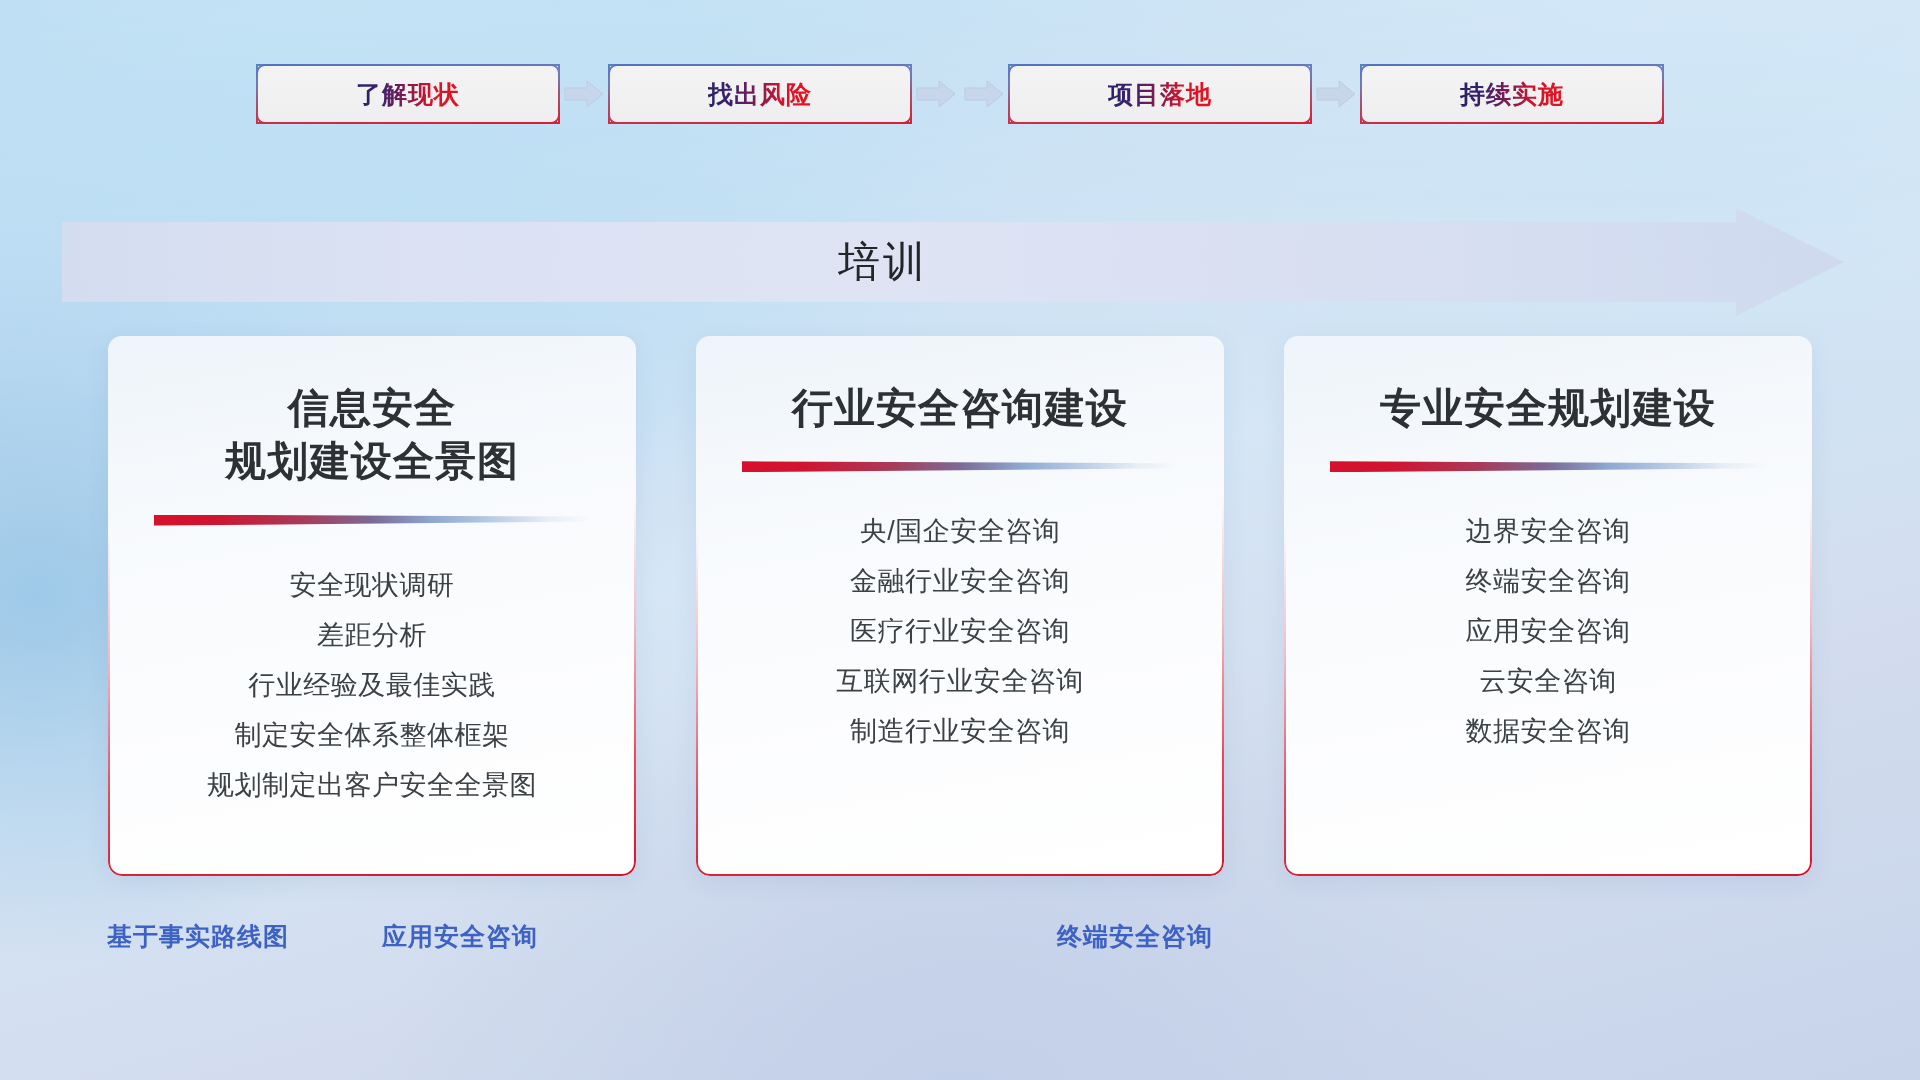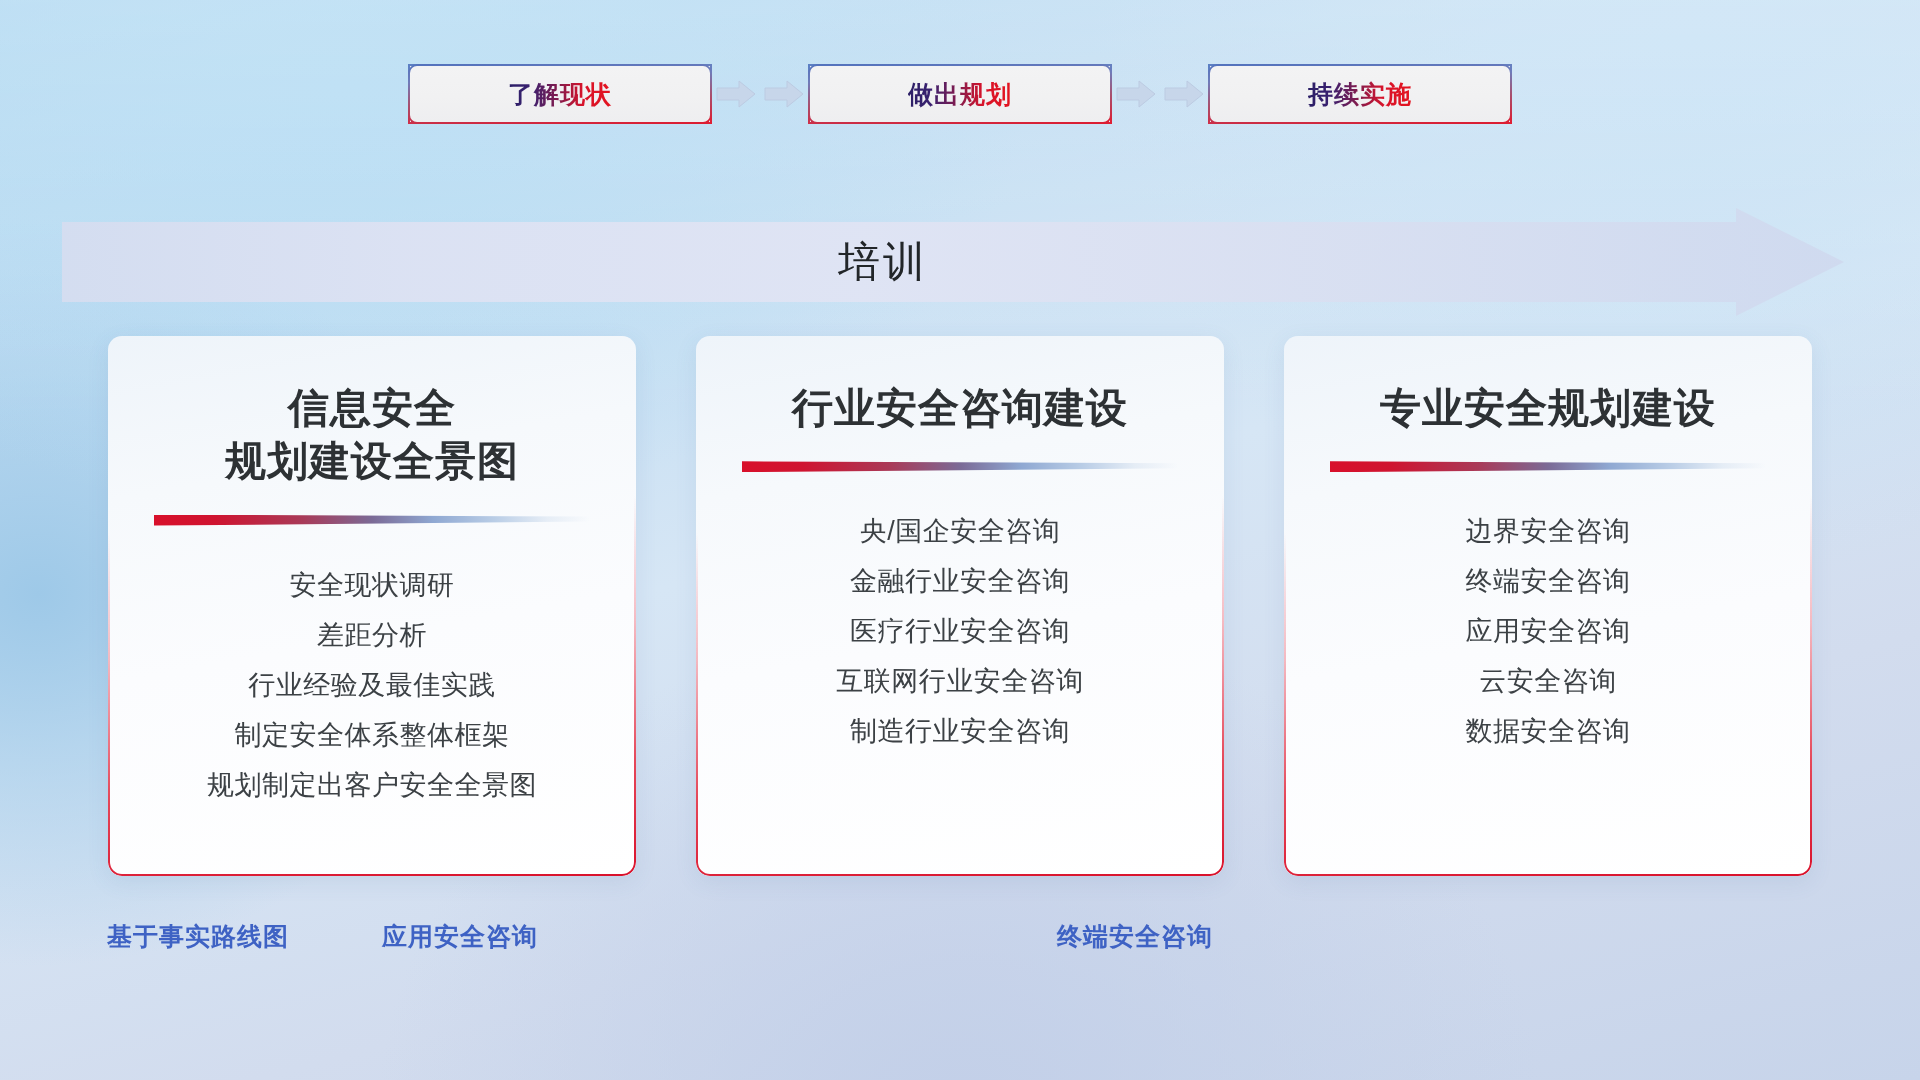--- a/index.html
+++ b/index.html
@@ -173,35 +173,38 @@
 
   <div class="flow-box">
     <span class="flow-label">了解现状</span>
   </div>
   <div class="flow-arrow">
     <svg width="40" height="28" viewBox="0 0 40 28" aria-hidden="true">
       <path d="M1 8 H23 V1 L39 14 L23 27 V20 H1 Z" fill="#c7d6ea" stroke="#bccbe2" stroke-width="1"></path>
     </svg>
   </div>
 
-  <div class="flow-arrow">
-    <svg width="40" height="28" viewBox="0 0 40 28" aria-hidden="true">
-      <path d="M1 8 H23 V1 L39 14 L23 27 V20 H1 Z" fill="#c7d6ea" stroke="#bccbe2" stroke-width="1"></path>
-    </svg>
-  </div>
-
-  <div class="flow-box">
-    <span class="flow-label">做出规划</span>
-  </div>
-  <div class="flow-arrow">
-    <svg width="40" height="28" viewBox="0 0 40 28" aria-hidden="true">
-      <path d="M1 8 H23 V1 L39 14 L23 27 V20 H1 Z" fill="#c7d6ea" stroke="#bccbe2" stroke-width="1"></path>
-    </svg>
-  </div>
-
+  <div class="flow-box">
+    <span class="flow-label">找出风险</span>
+  </div>
+  <div class="flow-arrow">
+    <svg width="40" height="28" viewBox="0 0 40 28" aria-hidden="true">
+      <path d="M1 8 H23 V1 L39 14 L23 27 V20 H1 Z" fill="#c7d6ea" stroke="#bccbe2" stroke-width="1"></path>
+    </svg>
+  </div>
+
+  <div class="flow-arrow">
+    <svg width="40" height="28" viewBox="0 0 40 28" aria-hidden="true">
+      <path d="M1 8 H23 V1 L39 14 L23 27 V20 H1 Z" fill="#c7d6ea" stroke="#bccbe2" stroke-width="1"></path>
+    </svg>
+  </div>
+
+  <div class="flow-box">
+    <span class="flow-label">项目落地</span>
+  </div>
   <div class="flow-arrow">
     <svg width="40" height="28" viewBox="0 0 40 28" aria-hidden="true">
       <path d="M1 8 H23 V1 L39 14 L23 27 V20 H1 Z" fill="#c7d6ea" stroke="#bccbe2" stroke-width="1"></path>
     </svg>
   </div>
 
   <div class="flow-box">
     <span class="flow-label">持续实施</span>
   </div>
 </div>

